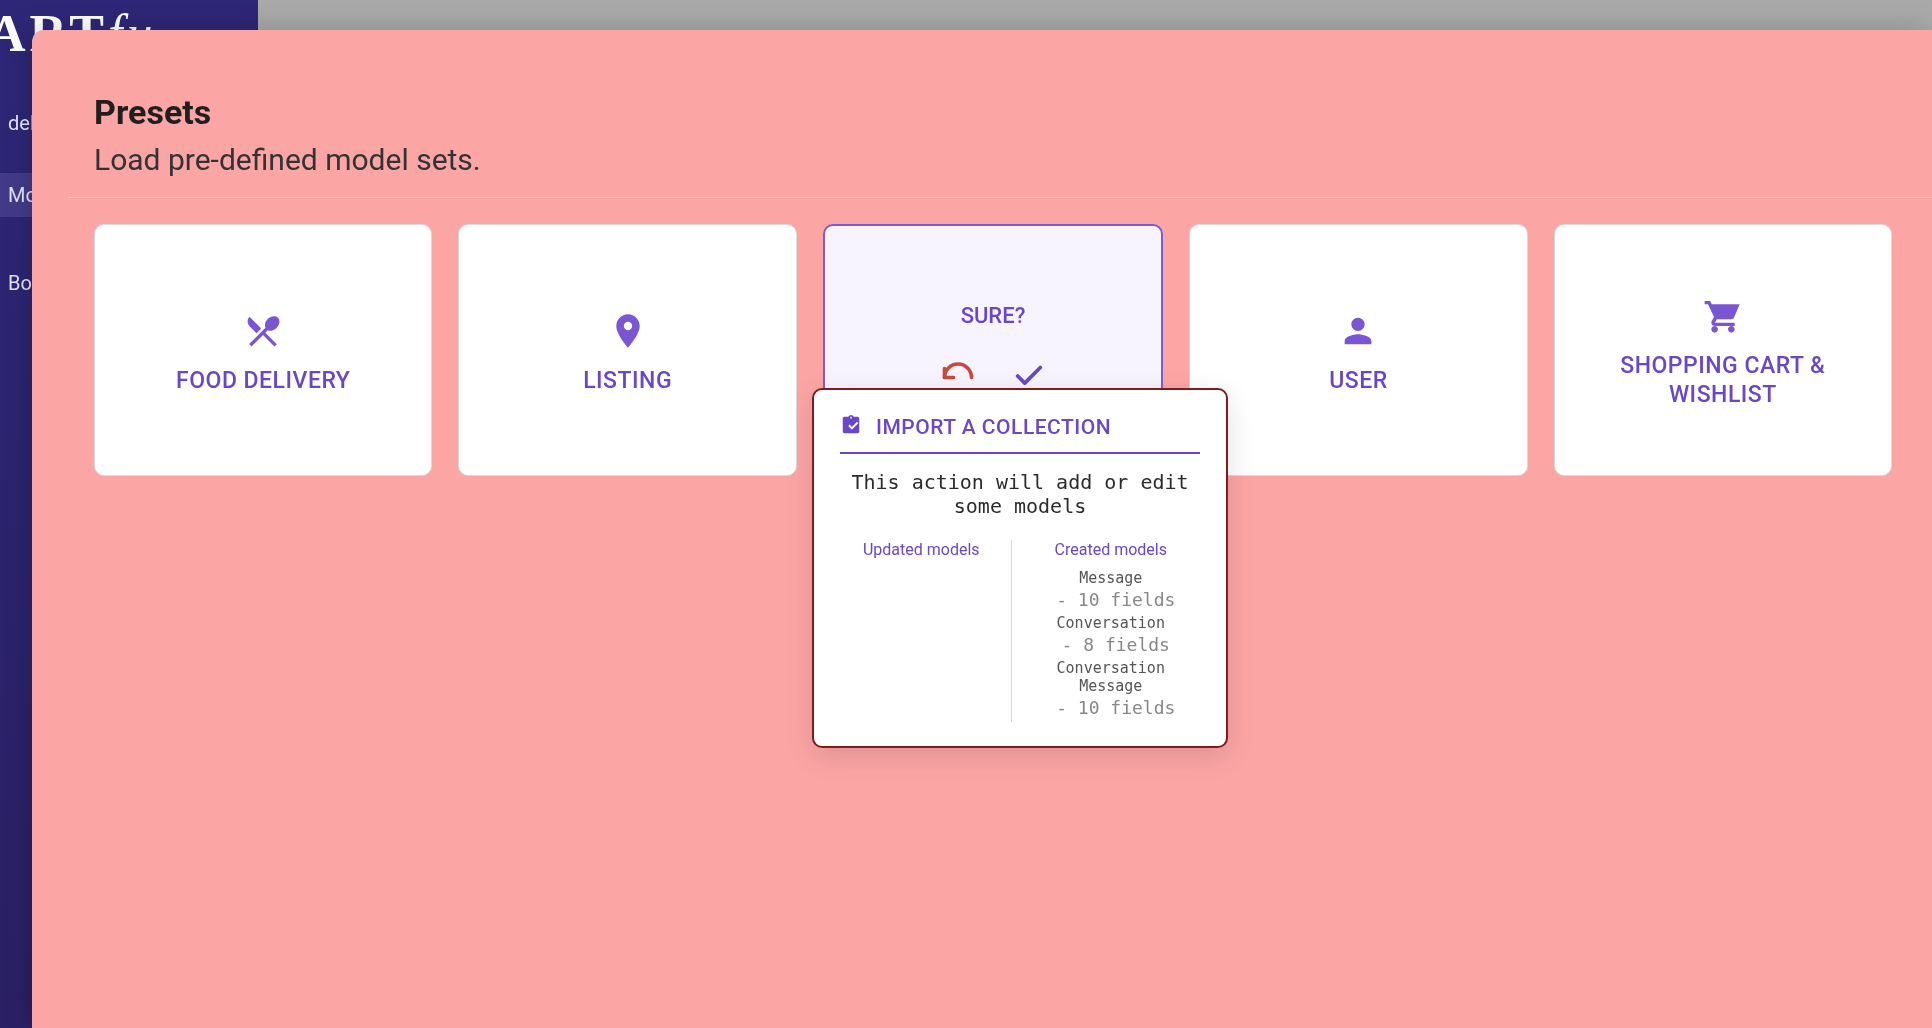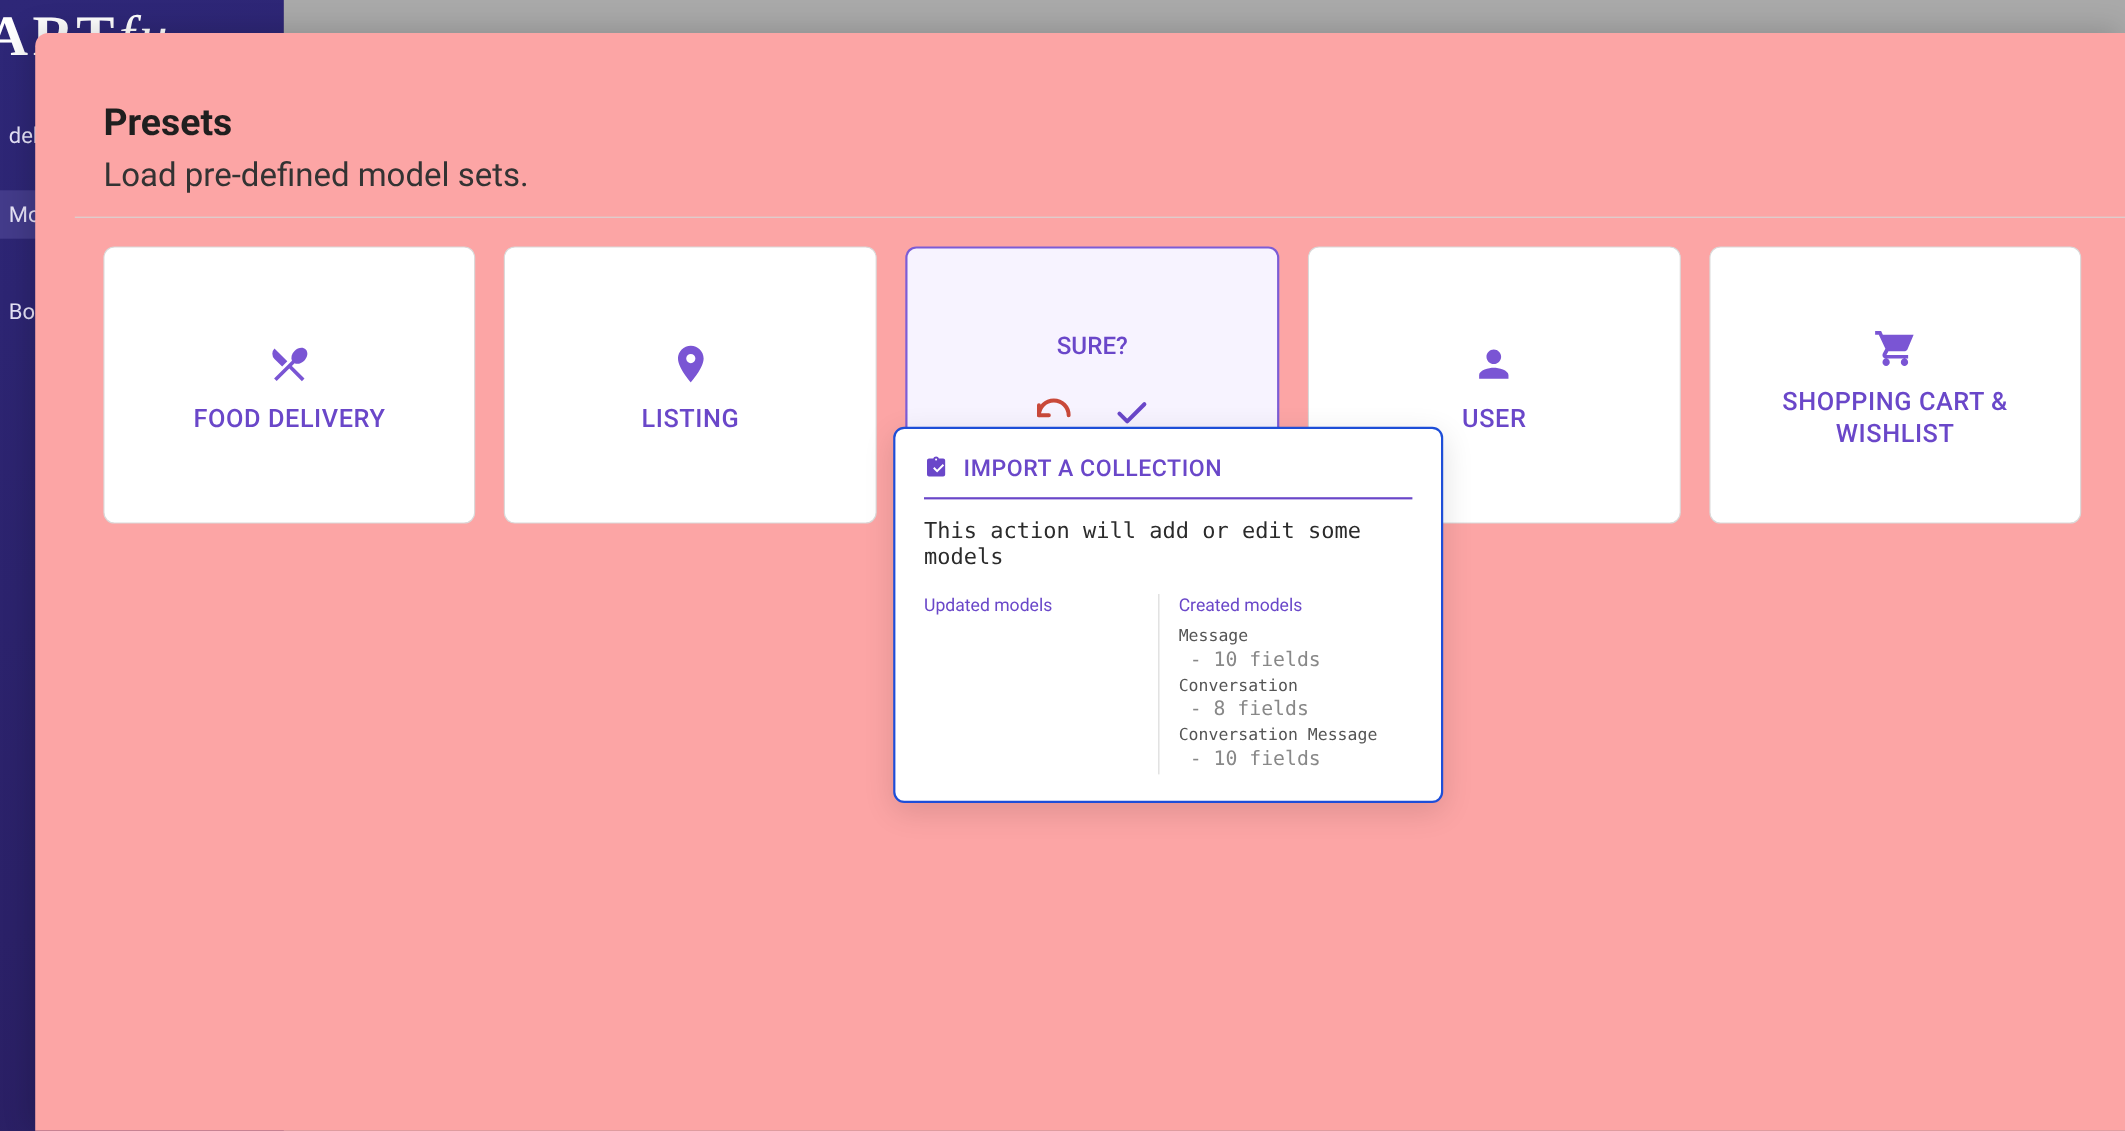--- a/index.html
+++ b/index.html
@@ -112,27 +112,28 @@
     gap: 36px;
     align-items: center;
   }
   .card.confirm .undo-icon svg { width: 36px; height: 36px; color:#c9493a; }
   .card.confirm .check-icon svg { width: 34px; height: 34px; color:#6a47c9; }
   
   .popover {
     position: absolute;
     left: 780px;
     top: 358px;
-    width: 500px;
+    width: 416px;
     background: #fff;
-    border: 2px solid #1d4ed8;
+    border: 2px solid #7f1d1d;
     border-radius: 10px;
     padding: 24px 26px 24px 26px;
     box-shadow: 0 8px 28px rgba(0,0,0,0.12);
     z-index: 10;
+    text-align: center;
   }
   .popover-header {
     display: flex;
     align-items: center;
     gap: 14px;
     padding-bottom: 12px;
     border-bottom: 2px solid #6a47c9;
     margin-bottom: 16px;
   }
   .popover-header svg { width: 22px; height: 22px; color:#6a47c9; }

